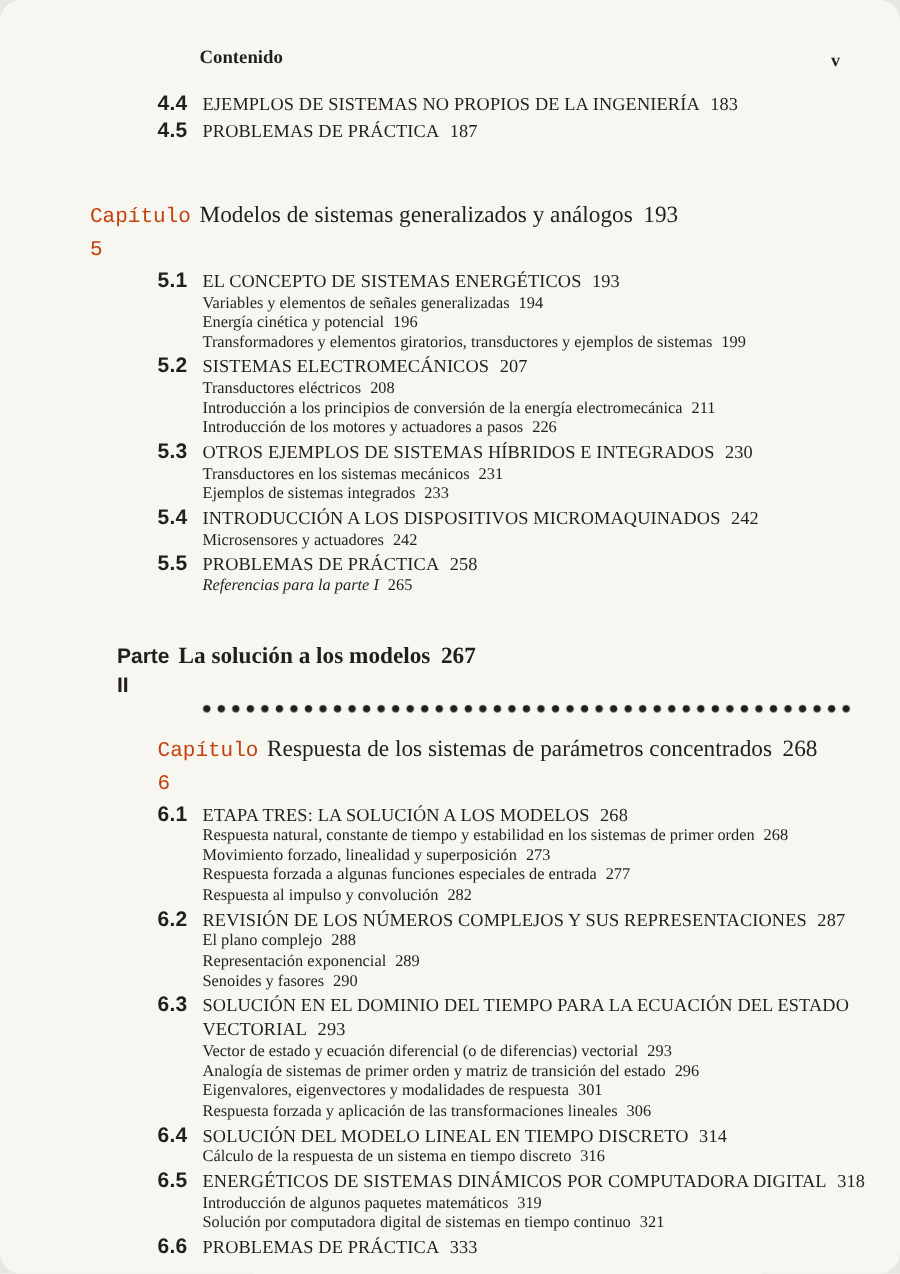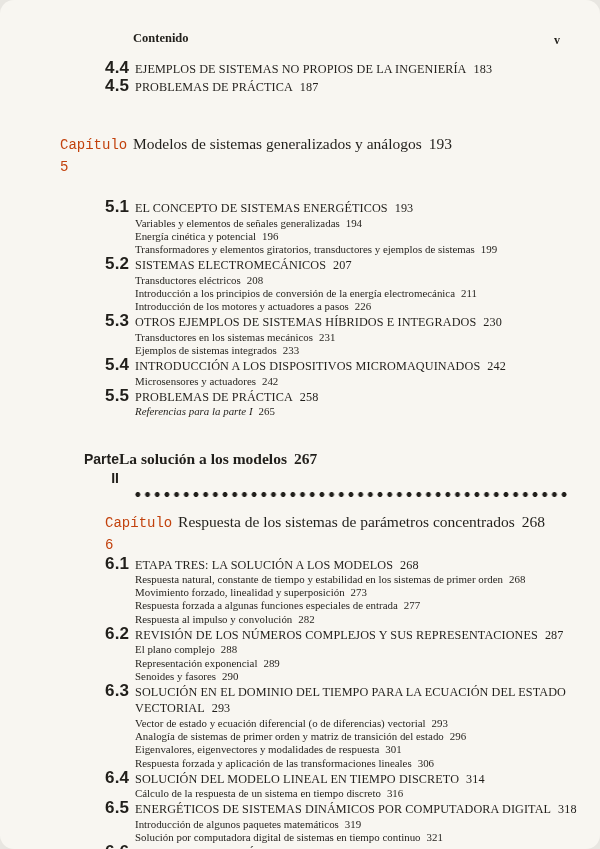--- a/index.html
+++ b/index.html
@@ -19,46 +19,46 @@
   }
   
   .hdr-title{position:absolute;left:133px;top:31px;font-weight:bold;font-size:12.5px;}
   .hdr-page{position:absolute;left:554px;top:33px;font-weight:bold;font-size:12px;}
   
   .toc{position:absolute;left:60px;top:60px;width:530px;}
   .sec{display:flex;align-items:baseline;line-height:16.5px;font-size:12.2px;}
   .sec .num{
     flex:none;width:30px;margin-left:45px;
     font-family:"Liberation Sans", sans-serif;
-    font-weight:700;font-size:17px;letter-spacing:.2px;
+    font-weight:700;font-size:14px;letter-spacing:.2px;
   }
   .sec .t{flex:1;letter-spacing:.1px;}
   .sub{margin-left:75px;font-size:10.9px;line-height:13.2px;white-space:nowrap;}
   .sub.italic .txt{font-style:italic;}
   .pg{margin-left:7px;}
   .sub .pg{margin-left:6px;}
   
   .chap{display:flex;align-items:baseline;line-height:22px;}
   .chap .label{
     flex:none;width:73px;
     font-family:Liberation Mono, monospace;
     font-size:14px;color:#c2410c;
   }
   .chap .title{font-size:15.5px;}
   .chap5{margin-top:38px;}
   .chap6{margin-top:12px;justify-content:center;}
-  .entries5{margin-top:21px;}
+  .entries5{}
   .entries6{}
   
   .part{margin-top:30px;}
   .part-row{display:flex;align-items:baseline;line-height:19px;}
   .part-row .label{
     flex:none;width:41px;margin-left:18px;
     font-family:"Liberation Sans", sans-serif;
-    font-weight:700;font-size:14px;text-align:right;
+    font-weight:700;font-size:14px;
   }
   .part-row .title{font-weight:700;font-size:15.5px;}
   .dots{
     margin-left:73px;margin-top:2px;
     width:436px;height:9px;
     background-image:radial-gradient(circle, var(--ink) 2.1px, transparent 2.8px);
     background-size:9.7px 9px;
     background-repeat:repeat-x;
     background-position:0 50%;
   }

